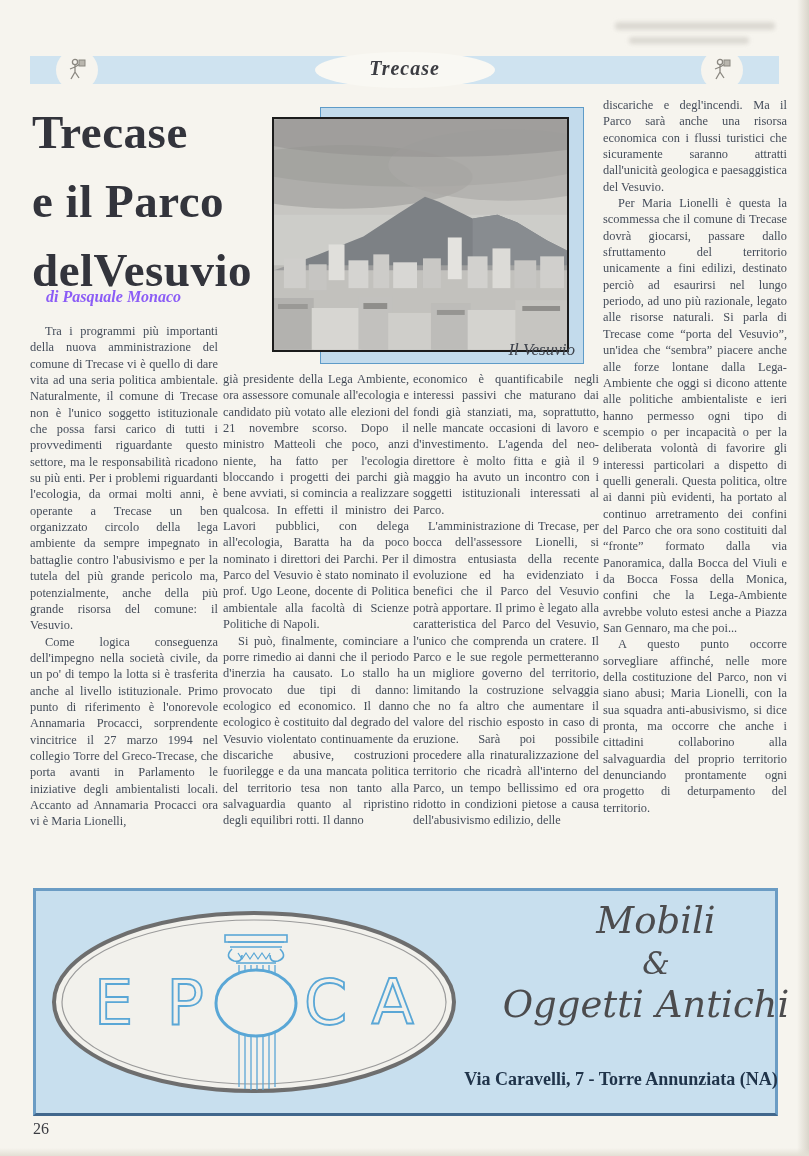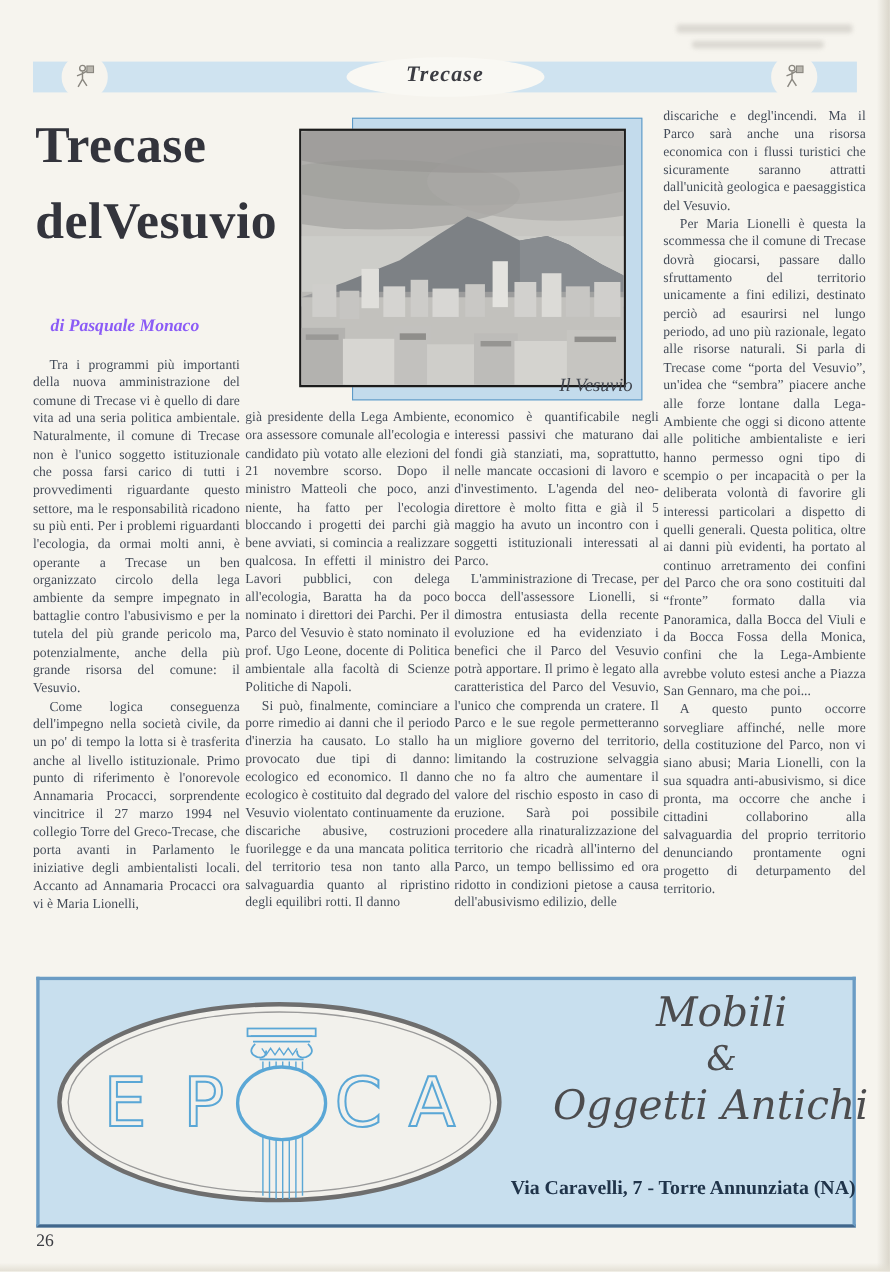--- a/index.html
+++ b/index.html
@@ -79,20 +79,21 @@
     <g stroke="#8a8780" stroke-width="1.3" fill="none">
       <circle cx="9" cy="5" r="2.6"></circle>
       <path d="M9 8 L9 15 M9 10 L4 12 M9 10 L14 7 M9 15 L5 22 M9 15 L13 21"></path>
     </g>
     <rect x="13" y="3" width="6" height="6" fill="#b9b6ae" stroke="#8a8780" stroke-width="1"></rect>
   </svg>
 </div>
 
 <div class="abs headline">
   <div>Trecase</div>
+  <div>e il Parco</div>
   <div>delVesuvio</div>
 </div>
 <div class="abs byline">di Pasquale Monaco</div>
 
 <div class="abs photo-frame"></div>
 <div class="abs photo">
   <svg width="293" height="231" viewBox="0 0 295 232">
     <rect x="0" y="0" width="295" height="160" fill="#c7c6c2"></rect>
     <ellipse cx="140" cy="28" rx="210" ry="40" fill="#a7a6a3" opacity=".75"></ellipse>
     <ellipse cx="70" cy="58" rx="130" ry="32" fill="#9d9c99" opacity=".6"></ellipse>
@@ -136,21 +137,21 @@
 
 <div class="abs col c1">
   <p>Tra i programmi più importanti della nuova amministrazione del comune di Trecase vi è quello di dare vita ad una seria politica ambientale. Naturalmente, il comune di Trecase non è l'unico soggetto istituzionale che possa farsi carico di tutti i provvedimenti riguardante questo settore, ma le responsabilità ricadono su più enti. Per i problemi riguardanti l'ecologia, da ormai molti anni, è operante a Trecase un ben organizzato circolo della lega ambiente da sempre impegnato in battaglie contro l'abusivismo e per la tutela del più grande pericolo ma, potenzialmente, anche della più grande risorsa del comune: il Vesuvio.</p>
   <p>Come logica conseguenza dell'impegno nella società civile, da un po' di tempo la lotta si è trasferita anche al livello istituzionale. Primo punto di riferimento è l'onorevole Annamaria Procacci, sorprendente vincitrice il 27 marzo 1994 nel collegio Torre del Greco-Trecase, che porta avanti in Parlamento le iniziative degli ambientalisti locali. Accanto ad Annamaria Procacci ora vi è Maria Lionelli,</p>
 </div>
 <div class="abs col c2">
   <p class="cont">già presidente della Lega Ambiente, ora assessore comunale all'ecologia e candidato più votato alle elezioni del 21 novembre scorso. Dopo il ministro Matteoli che poco, anzi niente, ha fatto per l'ecologia bloccando i progetti dei parchi già bene avviati, si comincia a realizzare qualcosa. In effetti il ministro dei Lavori pubblici, con delega all'ecologia, Baratta ha da poco nominato i direttori dei Parchi. Per il Parco del Vesuvio è stato nominato il prof. Ugo Leone, docente di Politica ambientale alla facoltà di Scienze Politiche di Napoli.</p>
   <p>Si può, finalmente, cominciare a porre rimedio ai danni che il periodo d'inerzia ha causato. Lo stallo ha provocato due tipi di danno: ecologico ed economico. Il danno ecologico è costituito dal degrado del Vesuvio violentato continuamente da discariche abusive, costruzioni fuorilegge e da una mancata politica del territorio tesa non tanto alla salvaguardia quanto al ripristino degli equilibri rotti. Il danno</p>
 </div>
 <div class="abs col c3">
-  <p class="cont">economico è quantificabile negli interessi passivi che maturano dai fondi già stanziati, ma, soprattutto, nelle mancate occasioni di lavoro e d'investimento. L'agenda del neo-direttore è molto fitta e già il 5 maggio ha avuto un incontro con i soggetti istituzionali interessati al Parco.</p>
+  <p class="cont">economico è quantificabile negli interessi passivi che maturano dai fondi già stanziati, ma, soprattutto, nelle mancate occasioni di lavoro e d'investimento. L'agenda del neo-direttore è molto fitta e già il 9 maggio ha avuto un incontro con i soggetti istituzionali interessati al Parco.</p>
   <p>L'amministrazione di Trecase, per bocca dell'assessore Lionelli, si dimostra entusiasta della recente evoluzione ed ha evidenziato i benefici che il Parco del Vesuvio potrà apportare. Il primo è legato alla caratteristica del Parco del Vesuvio, l'unico che comprenda un cratere. Il Parco e le sue regole permetteranno un migliore governo del territorio, limitando la costruzione selvaggia che no fa altro che aumentare il valore del rischio esposto in caso di eruzione. Sarà poi possibile procedere alla rinaturalizzazione del territorio che ricadrà all'interno del Parco, un tempo bellissimo ed ora ridotto in condizioni pietose a causa dell'abusivismo edilizio, delle</p>
 </div>
 <div class="abs col c4">
   <p class="cont">discariche e degl'incendi. Ma il Parco sarà anche una risorsa economica con i flussi turistici che sicuramente saranno attratti dall'unicità geologica e paesaggistica del Vesuvio.</p>
   <p>Per Maria Lionelli è questa la scommessa che il comune di Trecase dovrà giocarsi, passare dallo sfruttamento del territorio unicamente a fini edilizi, destinato perciò ad esaurirsi nel lungo periodo, ad uno più razionale, legato alle risorse naturali. Si parla di Trecase come “porta del Vesuvio”, un'idea che “sembra” piacere anche alle forze lontane dalla Lega-Ambiente che oggi si dicono attente alle politiche ambientaliste e ieri hanno permesso ogni tipo di scempio o per incapacità o per la deliberata volontà di favorire gli interessi particolari a dispetto di quelli generali. Questa politica, oltre ai danni più evidenti, ha portato al continuo arretramento dei confini del Parco che ora sono costituiti dal “fronte” formato dalla via Panoramica, dalla Bocca del Viuli e da Bocca Fossa della Monica, confini che la Lega-Ambiente avrebbe voluto estesi anche a Piazza San Gennaro, ma che poi...</p>
   <p>A questo punto occorre sorvegliare affinché, nelle more della costituzione del Parco, non vi siano abusi; Maria Lionelli, con la sua squadra anti-abusivismo, si dice pronta, ma occorre che anche i cittadini collaborino alla salvaguardia del proprio territorio denunciando prontamente ogni progetto di deturpamento del territorio.</p>
 </div>
 
 <div class="abs ad">
   <svg width="420" height="222" viewBox="0 0 420 222" style="position:absolute;left:6px;top:0;">

